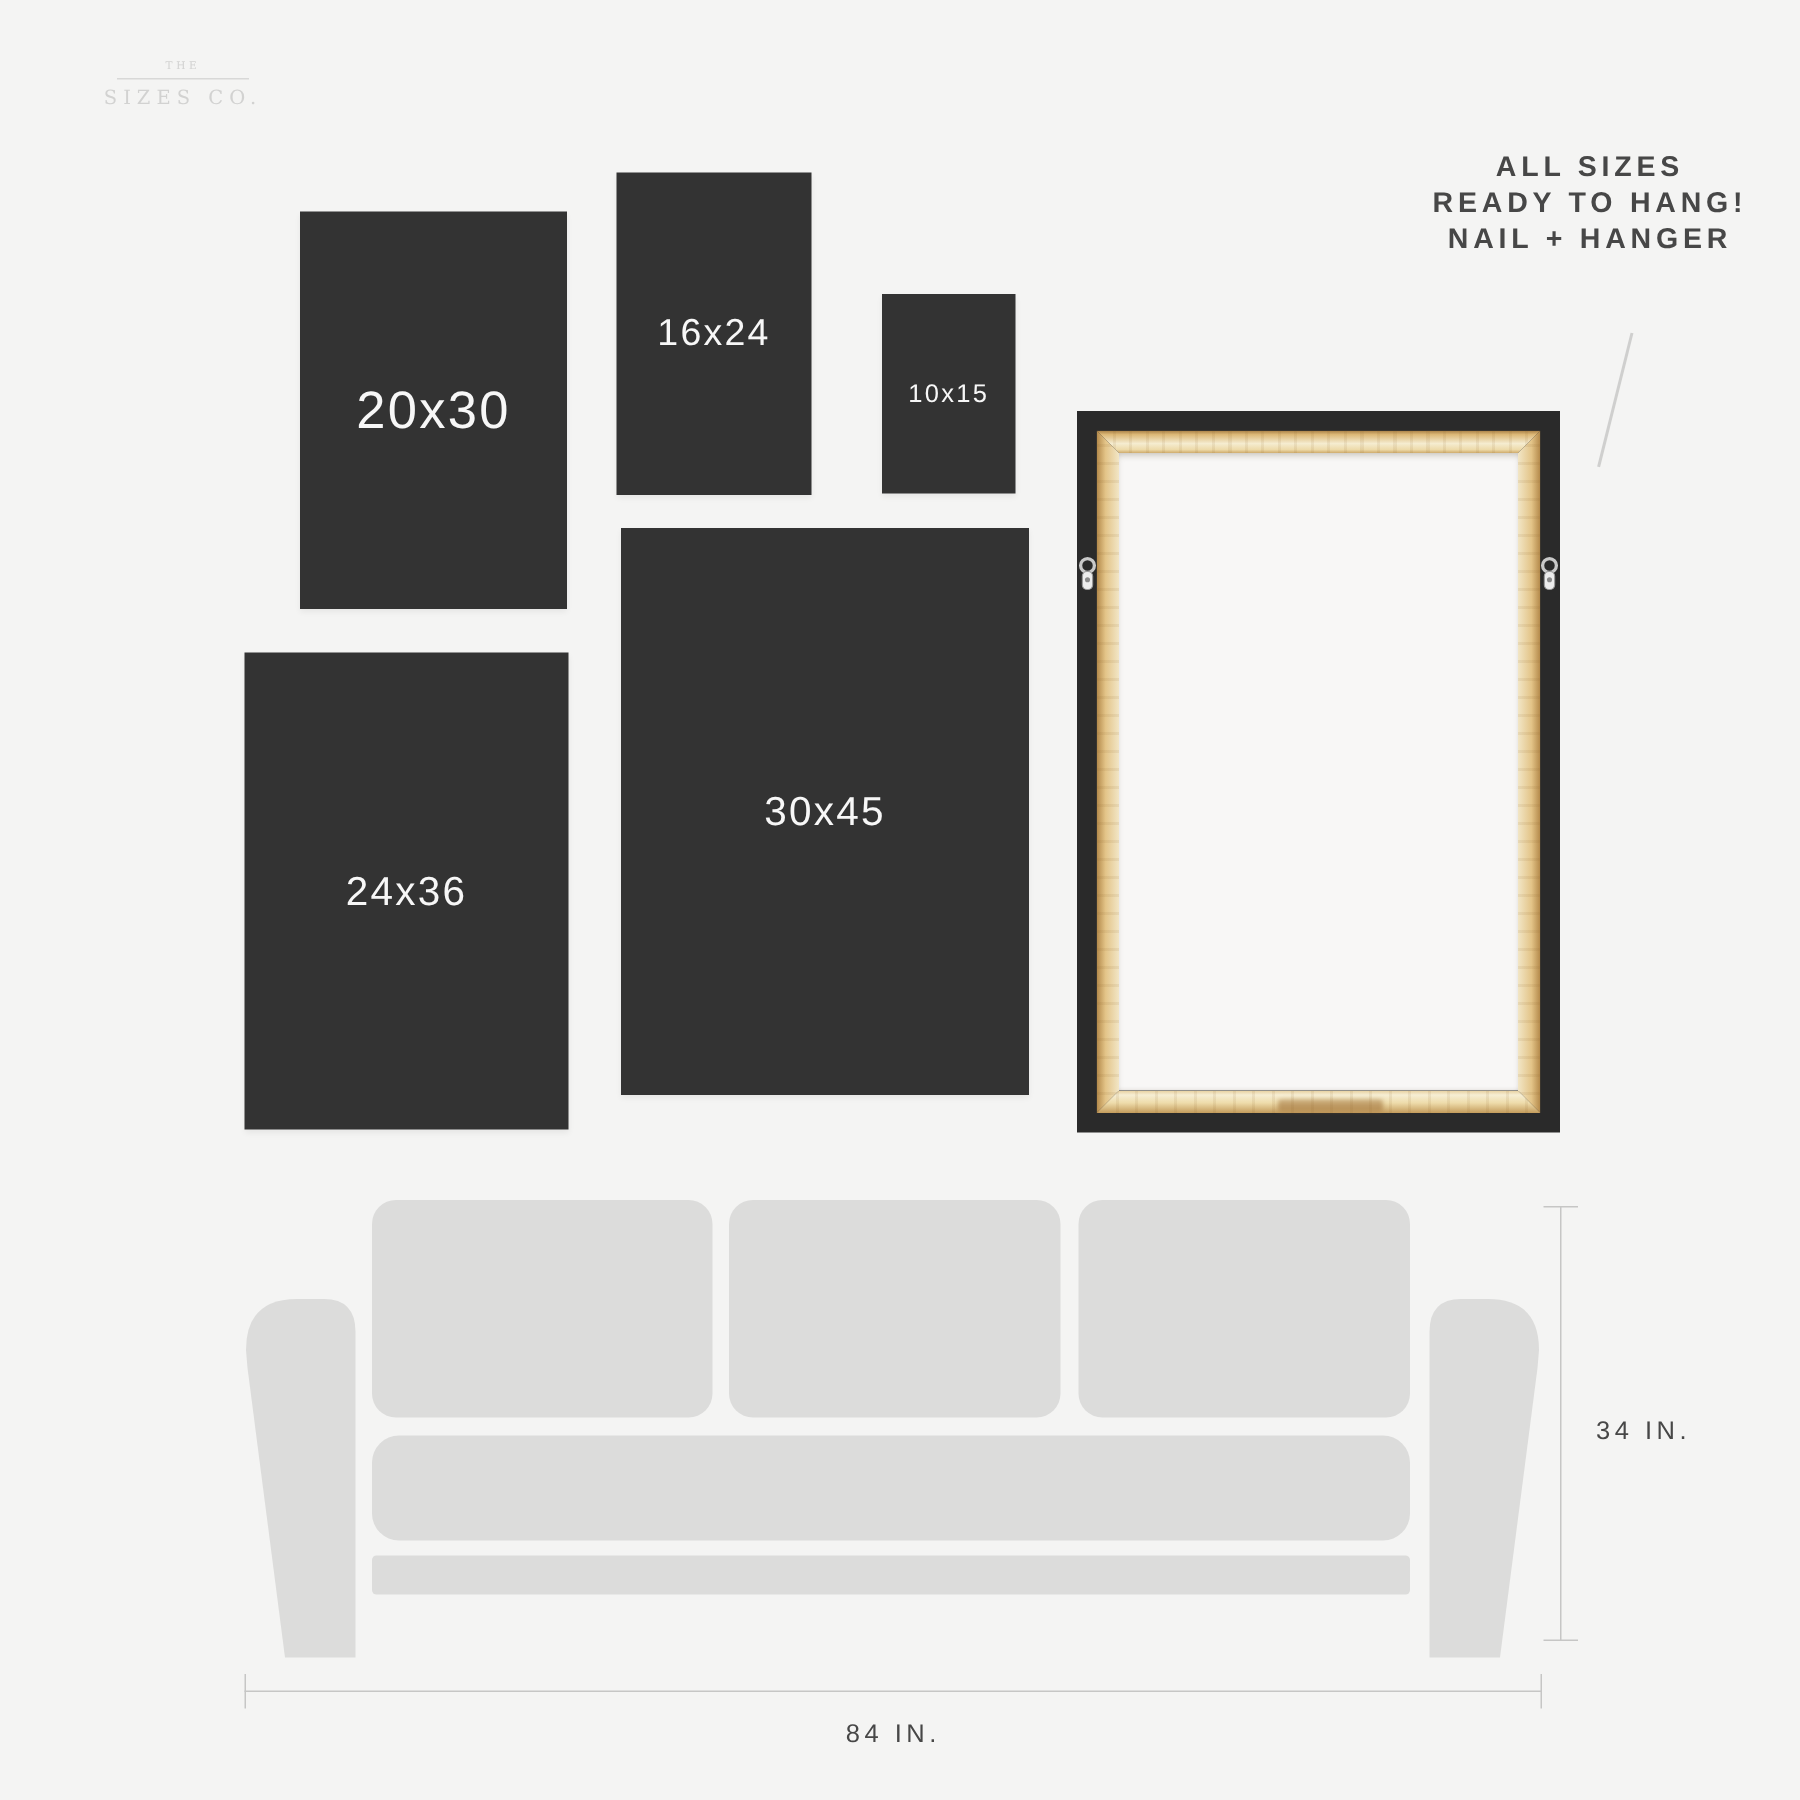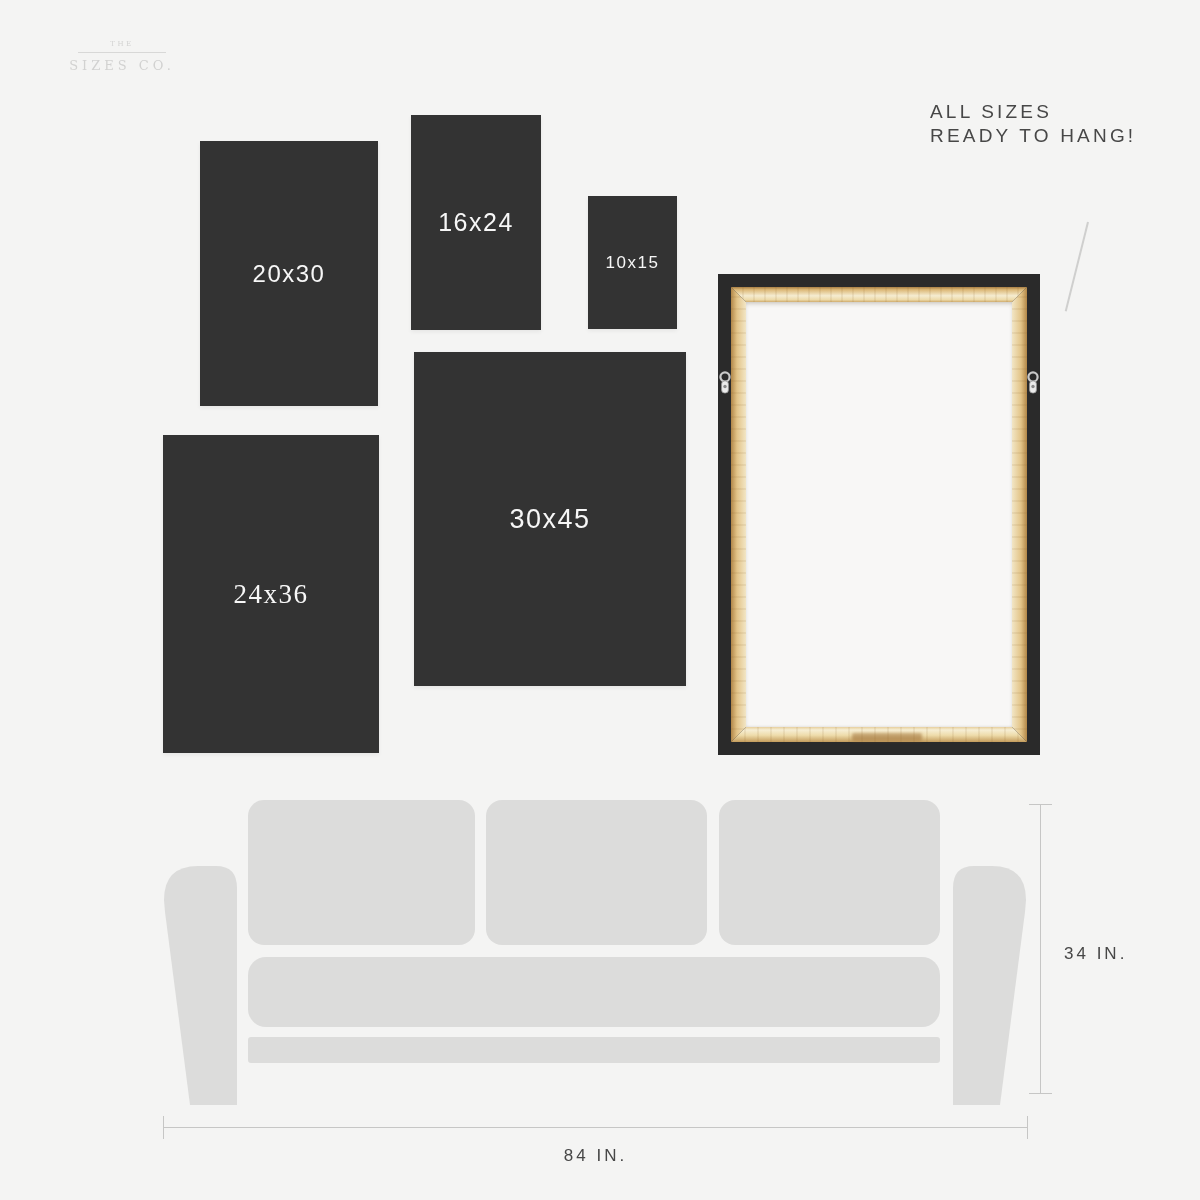--- a/index.html
+++ b/index.html
@@ -14,37 +14,37 @@
     position:relative;background:var(--background);
     font-family:"Liberation Sans",sans-serif;overflow:hidden;
   }
   
   .logo{position:absolute;left:46px;top:40px;width:152px;text-align:center;color:var(--logo-gray);}
   .logo-the{font-size:7px;letter-spacing:2.5px;font-family:"DejaVu Serif",serif;}
   .logo-name{font-family:"DejaVu Serif",serif;font-style:italic;font-size:30px;line-height:34px;margin-top:1px;}
   .logo-rule{width:88px;height:1px;background:#d8d8d7;margin:4px auto 5px auto;}
   .logo-sub{font-family:"DejaVu Serif",serif;font-size:13px;letter-spacing:4px;}
   
-  .note{position:absolute;left:930px;top:100px;width:260px;text-align:left;
-        color:var(--text-dark);font-size:19px;line-height:24px;letter-spacing:3.2px;font-weight:400;}
+  .note{position:absolute;left:930px;top:100px;width:260px;text-align:center;
+        color:var(--text-dark);font-size:19px;line-height:24px;letter-spacing:3.2px;font-weight:700;}
   .pointer-line{position:absolute;left:1087px;top:222px;width:2px;height:92px;
         background:#cfcfce;transform:rotate(14deg);transform-origin:top center;}
   
   .panel{position:absolute;background:var(--panel);display:flex;align-items:center;justify-content:center;
          box-shadow:0 2px 4px rgba(0,0,0,0.06);}
   .panel span{color:var(--panel-text);font-weight:300;letter-spacing:1.5px;}
   .panel-20x30{left:200px;top:141px;width:178px;height:265px;}
-  .panel-20x30 span{font-size:24px;text-align:center;}
+  .panel-20x30 span{font-size:35px;text-align:center;}
   .panel-16x24{left:411px;top:115px;width:130px;height:215px;}
   .panel-16x24 span{font-size:25px;}
   .panel-10x15{left:588px;top:196px;width:89px;height:133px;text-align:center;}
   .panel-10x15 span{font-size:17px;}
-  .panel-24x36{left:163px;top:435px;width:216px;height:318px;font-family:Liberation Serif, serif;}
+  .panel-24x36{left:163px;top:435px;width:216px;height:318px;}
   .panel-24x36 span{font-size:27px;}
-  .panel-30x45{left:414px;top:352px;width:272px;height:334px;}
+  .panel-30x45{left:414px;top:352px;width:272px;height:378px;}
   .panel-30x45 span{font-size:27px;}
   
   .frame{position:absolute;left:718px;top:274px;width:322px;height:481px;background:var(--frame-black);}
   .wood{position:absolute;inset:13px;}
   .wood div{position:absolute;}
   .wood-top{left:0;right:0;top:0;height:15px;
     clip-path:polygon(0 0,100% 0,calc(100% - 15px) 100%,15px 100%);
     background:
       repeating-linear-gradient(90deg,rgba(139,99,43,0.10) 0 2px,rgba(0,0,0,0) 2px 11px),
       linear-gradient(180deg,#a87f45 0%,#dcb877 18%,#f5ecd0 58%,#eddaa9 85%,#cfab6c 100%);}
@@ -92,20 +92,21 @@
 
 <div class="logo">
   <div class="logo-the">THE</div>
   <div class="logo-rule"></div>
   <div class="logo-sub">SIZES CO.</div>
 </div>
 
 <div class="note">
   <div>ALL SIZES</div>
   <div>READY TO HANG!</div>
+  <div>NAIL + HANGER</div>
 </div>
 <div class="pointer-line"></div>
 
 <div class="panel panel-20x30">
   <span>20x30</span>
 </div>
 <div class="panel panel-16x24">
   <span>16x24</span>
 </div>
 <div class="panel panel-10x15">

